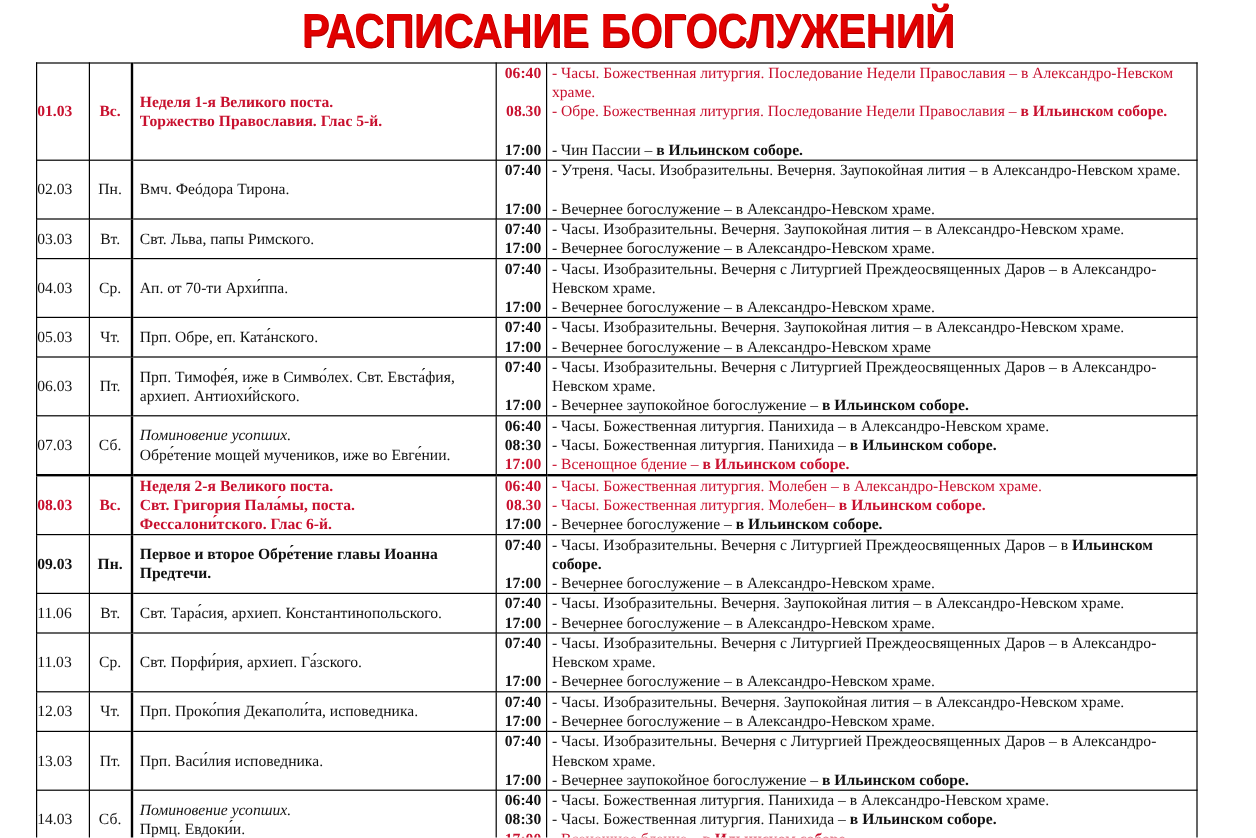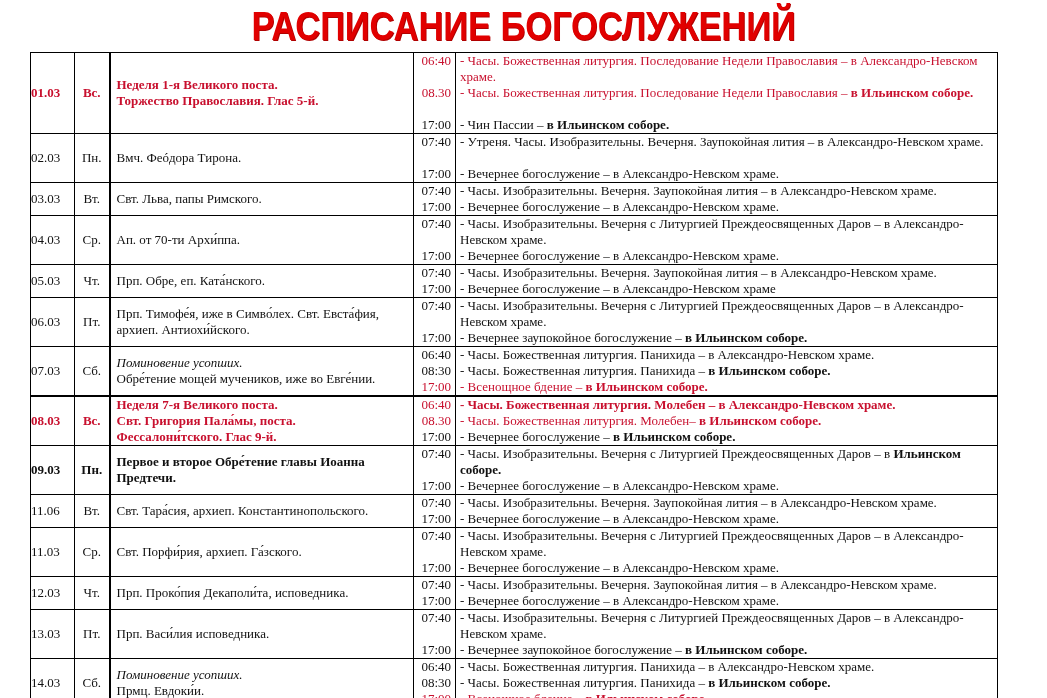--- a/index.html
+++ b/index.html
@@ -20,21 +20,21 @@
   table.sched tr.day-row td { border-top:1.5px solid #000; }
   table.sched tr.thick-bottom td { border-bottom:2px solid #000; }
   col.c-date { width:44px; }
   col.c-day { width:35px; }
   col.c-desc { width:304px; }
   col.c-time { width:42px; }
   col.c-svc { width:542px; }
   td.date { }
   td.dow { text-align:center; }
   td.desc { border-left:2.5px solid #000 !important; padding-left:6px !important; padding-right:4px !important; }
-  td.times { text-align:right; padding-right:4px !important; vertical-align:top !important; }
+  td.times { text-align:right; padding-right:4px !important; vertical-align:top !important;font-weight:bold; }
   td.svcs { padding-left:4px !important; vertical-align:top !important; }
   .line { display:block; height:16px; white-space:nowrap; }
   .tline { display:block; height:16px; }
   .red { color:#c8102e; }
   .bold { font-weight:bold; }
   .ital { font-style:italic; }
   .svc-line { display:block; }
 </style>
 </head>
 <body>
@@ -57,21 +57,21 @@
           <span class="line">Неделя 1-я Великого поста.</span>
           <span class="line">Торжество Православия. Глас 5-й.</span>
         </td>
         <td class="times">
           <span class="tline red" style="height: 32px;">06:40</span>
           <span class="tline red" style="height: 32px;">08.30</span>
           <span class="tline" style="height: 16px;">17:00</span>
         </td>
         <td class="svcs">
           <span class="svc-line red" style="min-height: 32px;"><span>- Часы. Божественная литургия. Последование Недели Православия – в Александро-Невском храме.</span></span>
-          <span class="svc-line red" style="min-height: 32px;"><span>- Часы. Божественная литургия. Последование Недели Православия – </span><span class="bold">в Ильинском соборе.</span></span>
+          <span class="svc-line red" style="min-height: 32px;"><span>- Обре. Божественная литургия. Последование Недели Православия – </span><span class="bold">в Ильинском соборе.</span></span>
           <span class="svc-line" style="min-height: 16px;"><span>- Чин Пассии – </span><span class="bold">в Ильинском соборе.</span></span>
         </td>
       </tr>
       <tr class="day-row">
         <td class="date">02.03</td>
         <td class="dow">Пн.</td>
         <td class="desc">
           <span class="line">Вмч. Феóдора Тирона.</span>
         </td>
         <td class="times">
@@ -159,31 +159,31 @@
         <td class="svcs">
           <span class="svc-line" style="min-height: 16px;"><span>- Часы. Божественная литургия. Панихида – в Александро-Невском храме.</span></span>
           <span class="svc-line" style="min-height: 16px;"><span>- Часы. Божественная литургия. Панихида – </span><span class="bold">в Ильинском соборе.</span></span>
           <span class="svc-line red" style="min-height: 16px;"><span>- Всенощное бдение – </span><span class="bold">в Ильинском соборе.</span></span>
         </td>
       </tr>
       <tr class="day-row">
         <td class="date red bold">08.03</td>
         <td class="dow red bold">Вс.</td>
         <td class="desc red bold">
-          <span class="line">Неделя 7-я Великого поста.</span>
+          <span class="line">Неделя 2-я Великого поста.</span>
           <span class="line">Свт. Григория Пала́мы, поста.</span>
-          <span class="line">Фессалони́тского. Глас 9-й.</span>
+          <span class="line">Фессалони́тского. Глас 6-й.</span>
         </td>
         <td class="times">
           <span class="tline red" style="height: 16px;">06:40</span>
           <span class="tline red" style="height: 16px;">08.30</span>
           <span class="tline" style="height: 16px;">17:00</span>
         </td>
         <td class="svcs">
-          <span class="svc-line red" style="min-height: 16px; font-weight: bold;"><span>- Часы. Божественная литургия. Молебен – в Александро-Невском храме.</span></span>
+          <span class="svc-line red" style="min-height: 16px;"><span>- Часы. Божественная литургия. Молебен – в Александро-Невском храме.</span></span>
           <span class="svc-line red" style="min-height: 16px;"><span>- Часы. Божественная литургия. Молебен– </span><span class="bold">в Ильинском соборе.</span></span>
           <span class="svc-line" style="min-height: 16px;"><span>- Вечернее богослужение – </span><span class="bold">в Ильинском соборе.</span></span>
         </td>
       </tr>
       <tr class="day-row">
         <td class="date bold">09.03</td>
         <td class="dow bold">Пн.</td>
         <td class="desc bold">
           <span class="line">Первое и второе Обре́тение главы Иоанна</span>
           <span class="line">Предтечи.</span>

